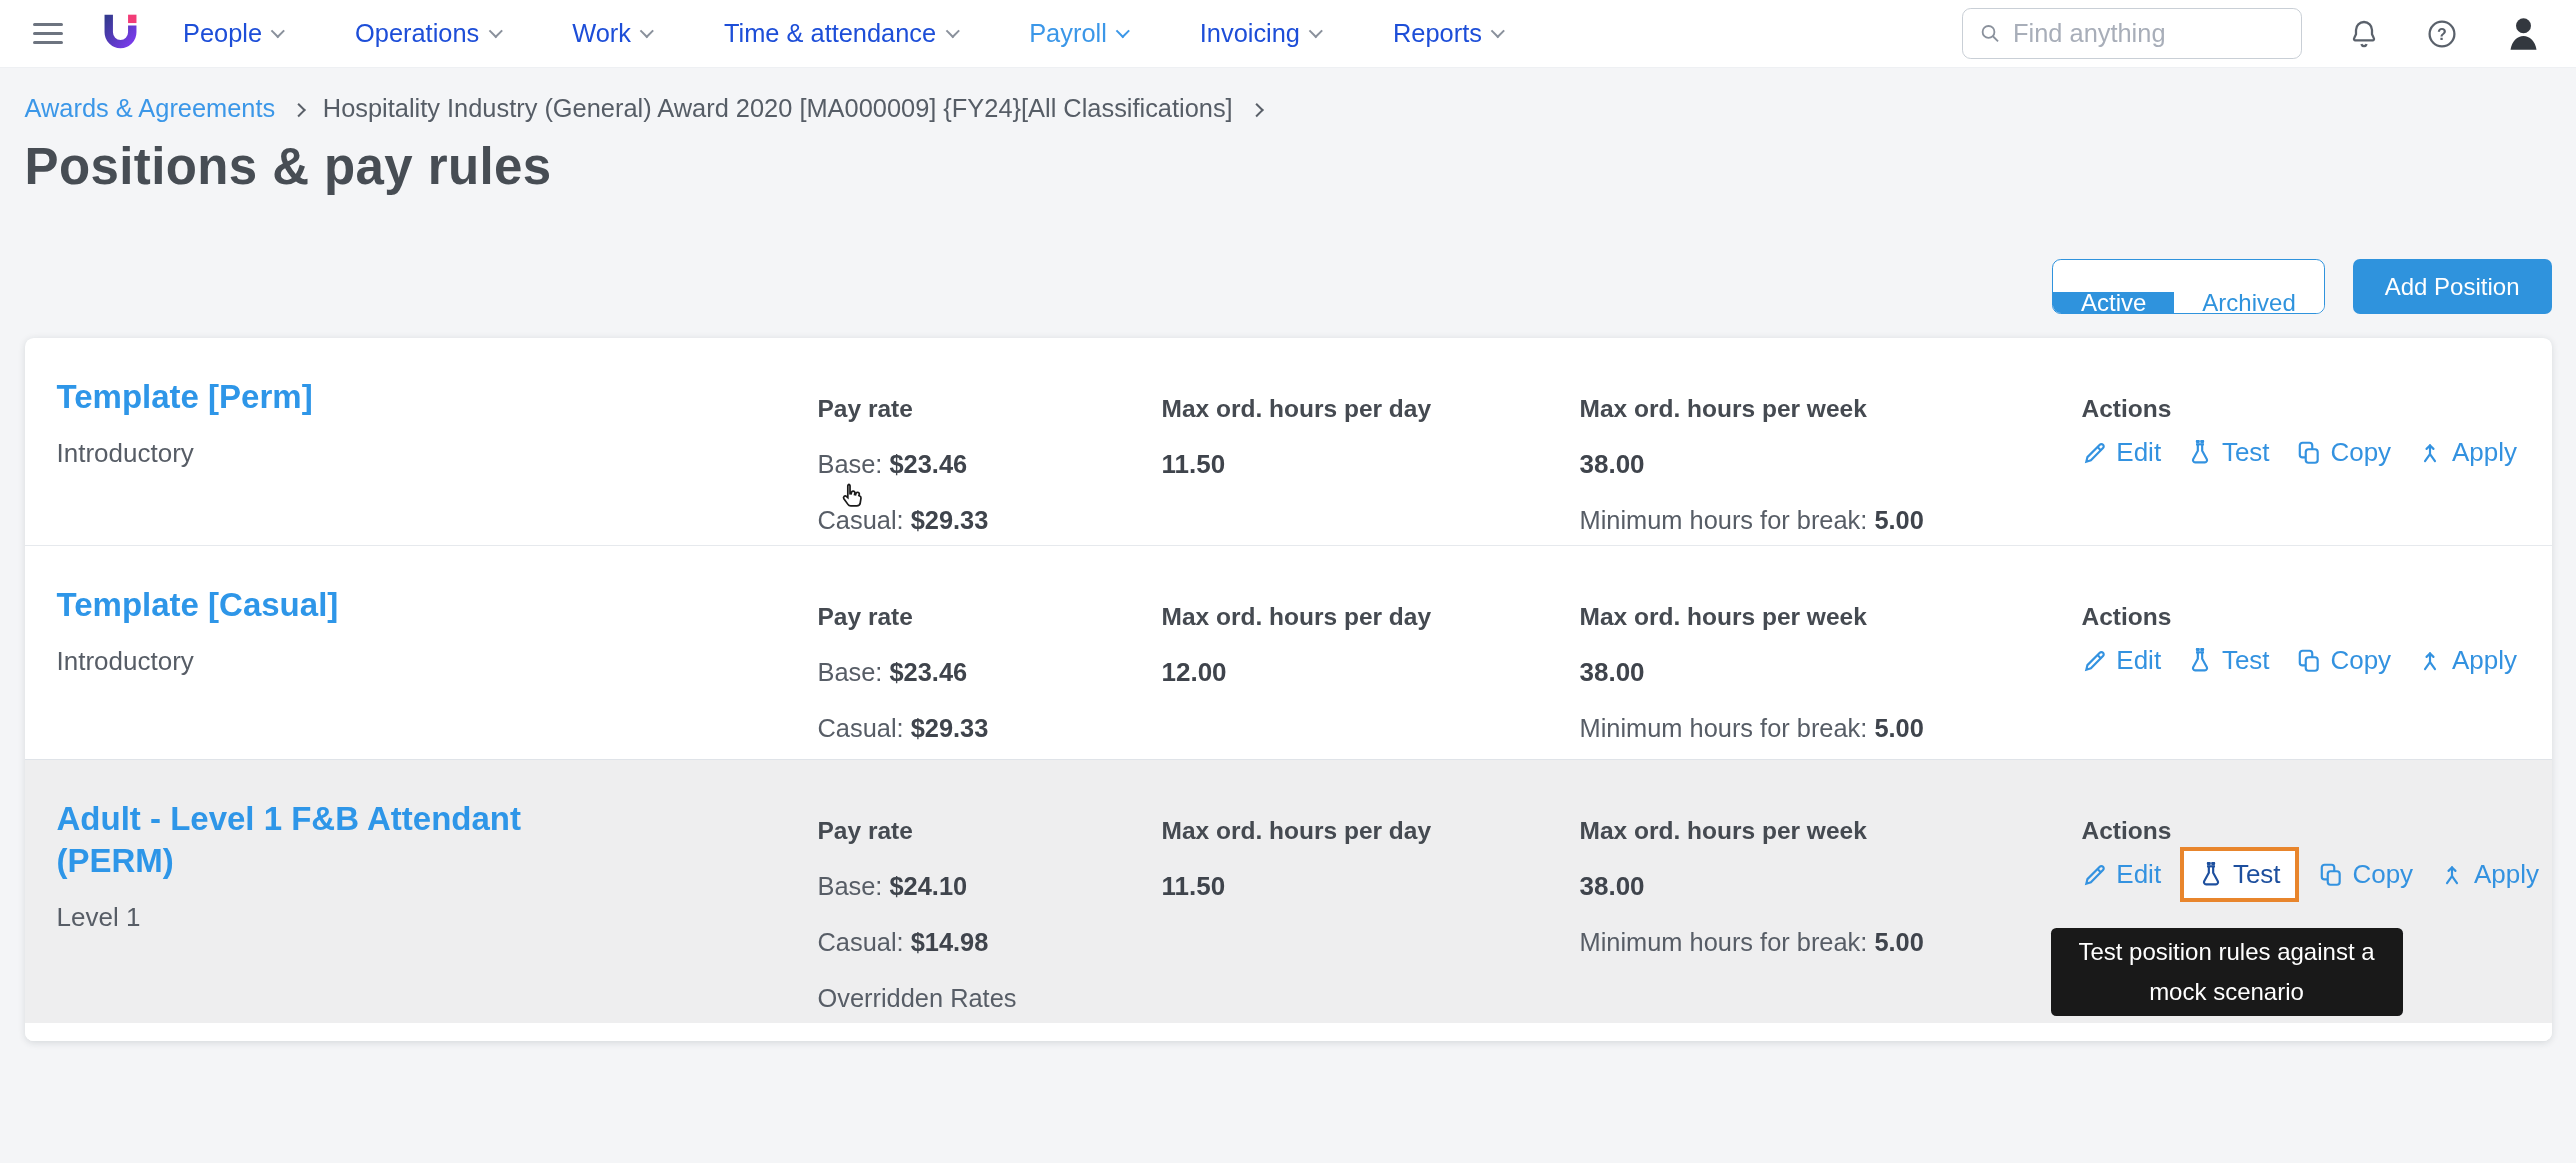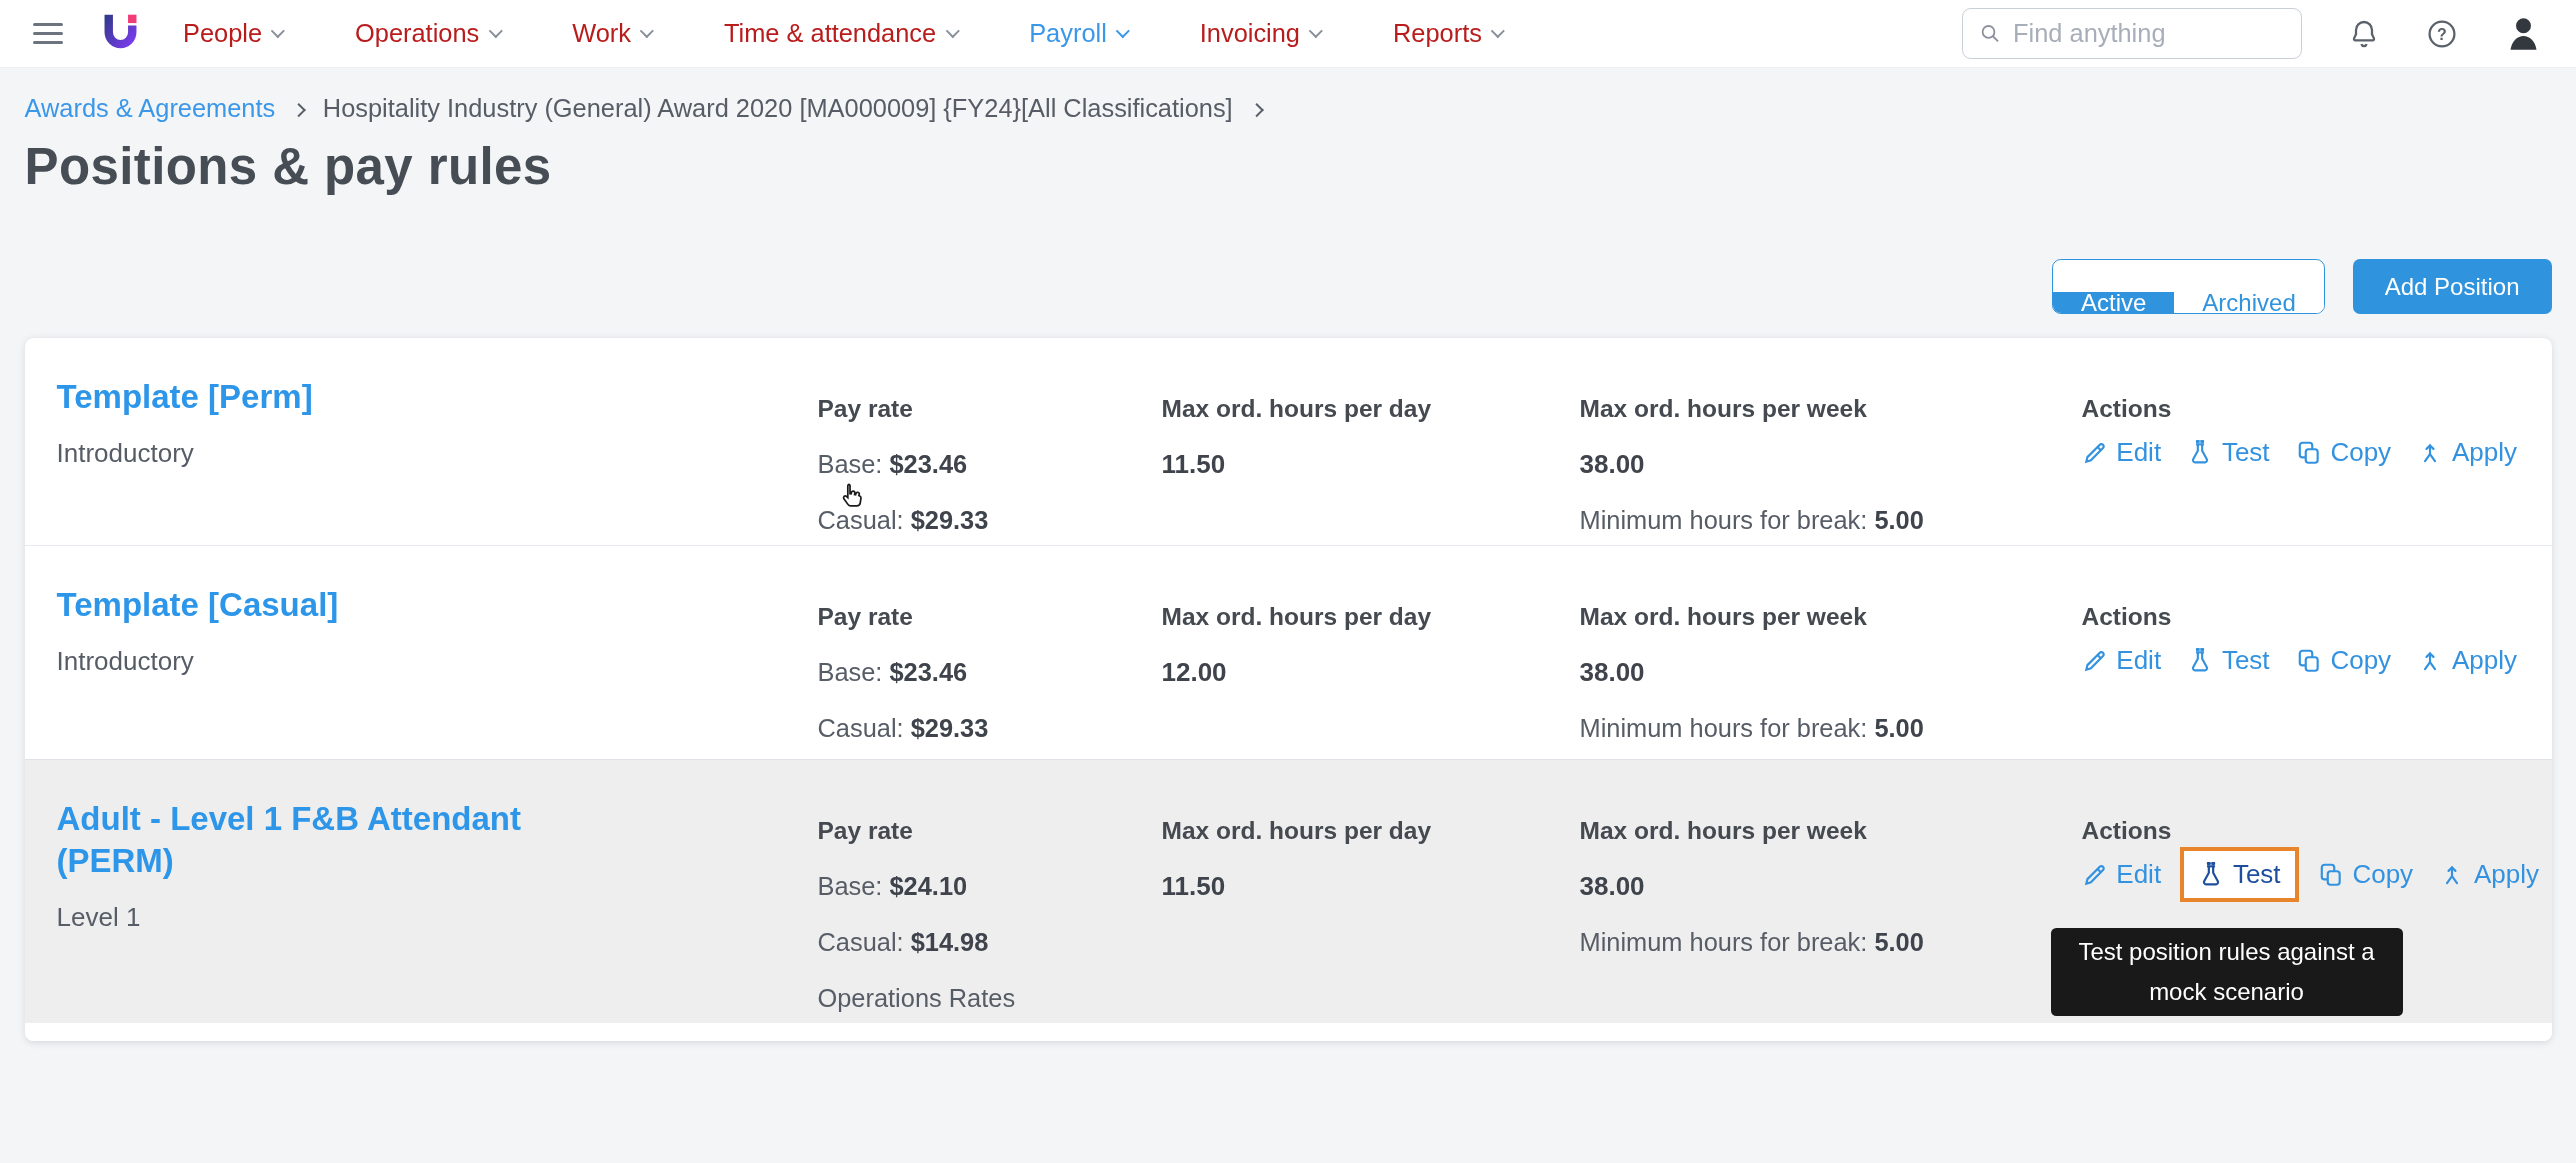--- a/index.html
+++ b/index.html
@@ -16,21 +16,21 @@
   .topbar {
     height:68px; background:#ffffff;
     display:flex; align-items:center;
     padding:0 33px;
     border-bottom:0.9px solid #eef0f3;
   }
   .hamburger { width:30px; display:flex; flex-direction:column; gap:5.3px; cursor:pointer; }
   .hamburger span { display:block; height:3.5px; border-radius:1.8px; background:#6d7480; }
   .logo { margin-left:39px; display:flex; align-items:center; }
   .nav { display:flex; align-items:center; margin-left:44px; gap:72px; }
-  .nav-item { display:flex; align-items:center; gap:11.4px; font-size:25.4px; color:#b91c1c; cursor:pointer; white-space:nowrap; }
+  .nav-item { display:flex; align-items:center; gap:11.4px; font-size:25.4px; color:#1d4ed8; cursor:pointer; white-space:nowrap; }
   .nav-item.active { color:#3b97e8; }
   .chev-down {
     width:9.6px; height:9.6px; margin-top:-5.3px;
     border-right:2.2px solid #8a919c; border-bottom:2.2px solid #8a919c;
     transform:rotate(45deg);
   }
   .nav-item.active .chev-down { border-color:#3b97e8; }
   .topbar-right { margin-left:auto; display:flex; align-items:center; gap:46px;padding-left:40px; }
   .searchbox {
     width:340px; height:51px; border:1.8px solid #c9cfd6; border-radius:8.8px;
@@ -335,21 +335,21 @@
 
     <div class="row r3">
       <div class="name-cell">
         <div class="pos-title">Adult - Level 1 F&amp;B Attendant (PERM)</div>
         <div class="pos-sub">Level 1</div>
       </div>
       <div>
         <div class="col-label">Pay rate</div>
         <div class="line"><span>Base:</span> <b>$24.10</b></div>
         <div class="line"><span>Casual:</span> <b>$14.98</b></div>
-        <div class="line"><span>Operations Rates</span></div>
+        <div class="line"><span>Overridden Rates</span></div>
       </div>
       <div>
         <div class="col-label">Max ord. hours per day</div>
         <div class="big-val">11.50</div>
       </div>
       <div>
         <div class="col-label">Max ord. hours per week</div>
         <div class="big-val">38.00</div>
         <div class="line"><span>Minimum hours for break:</span> <b>5.00</b></div>
       </div>

